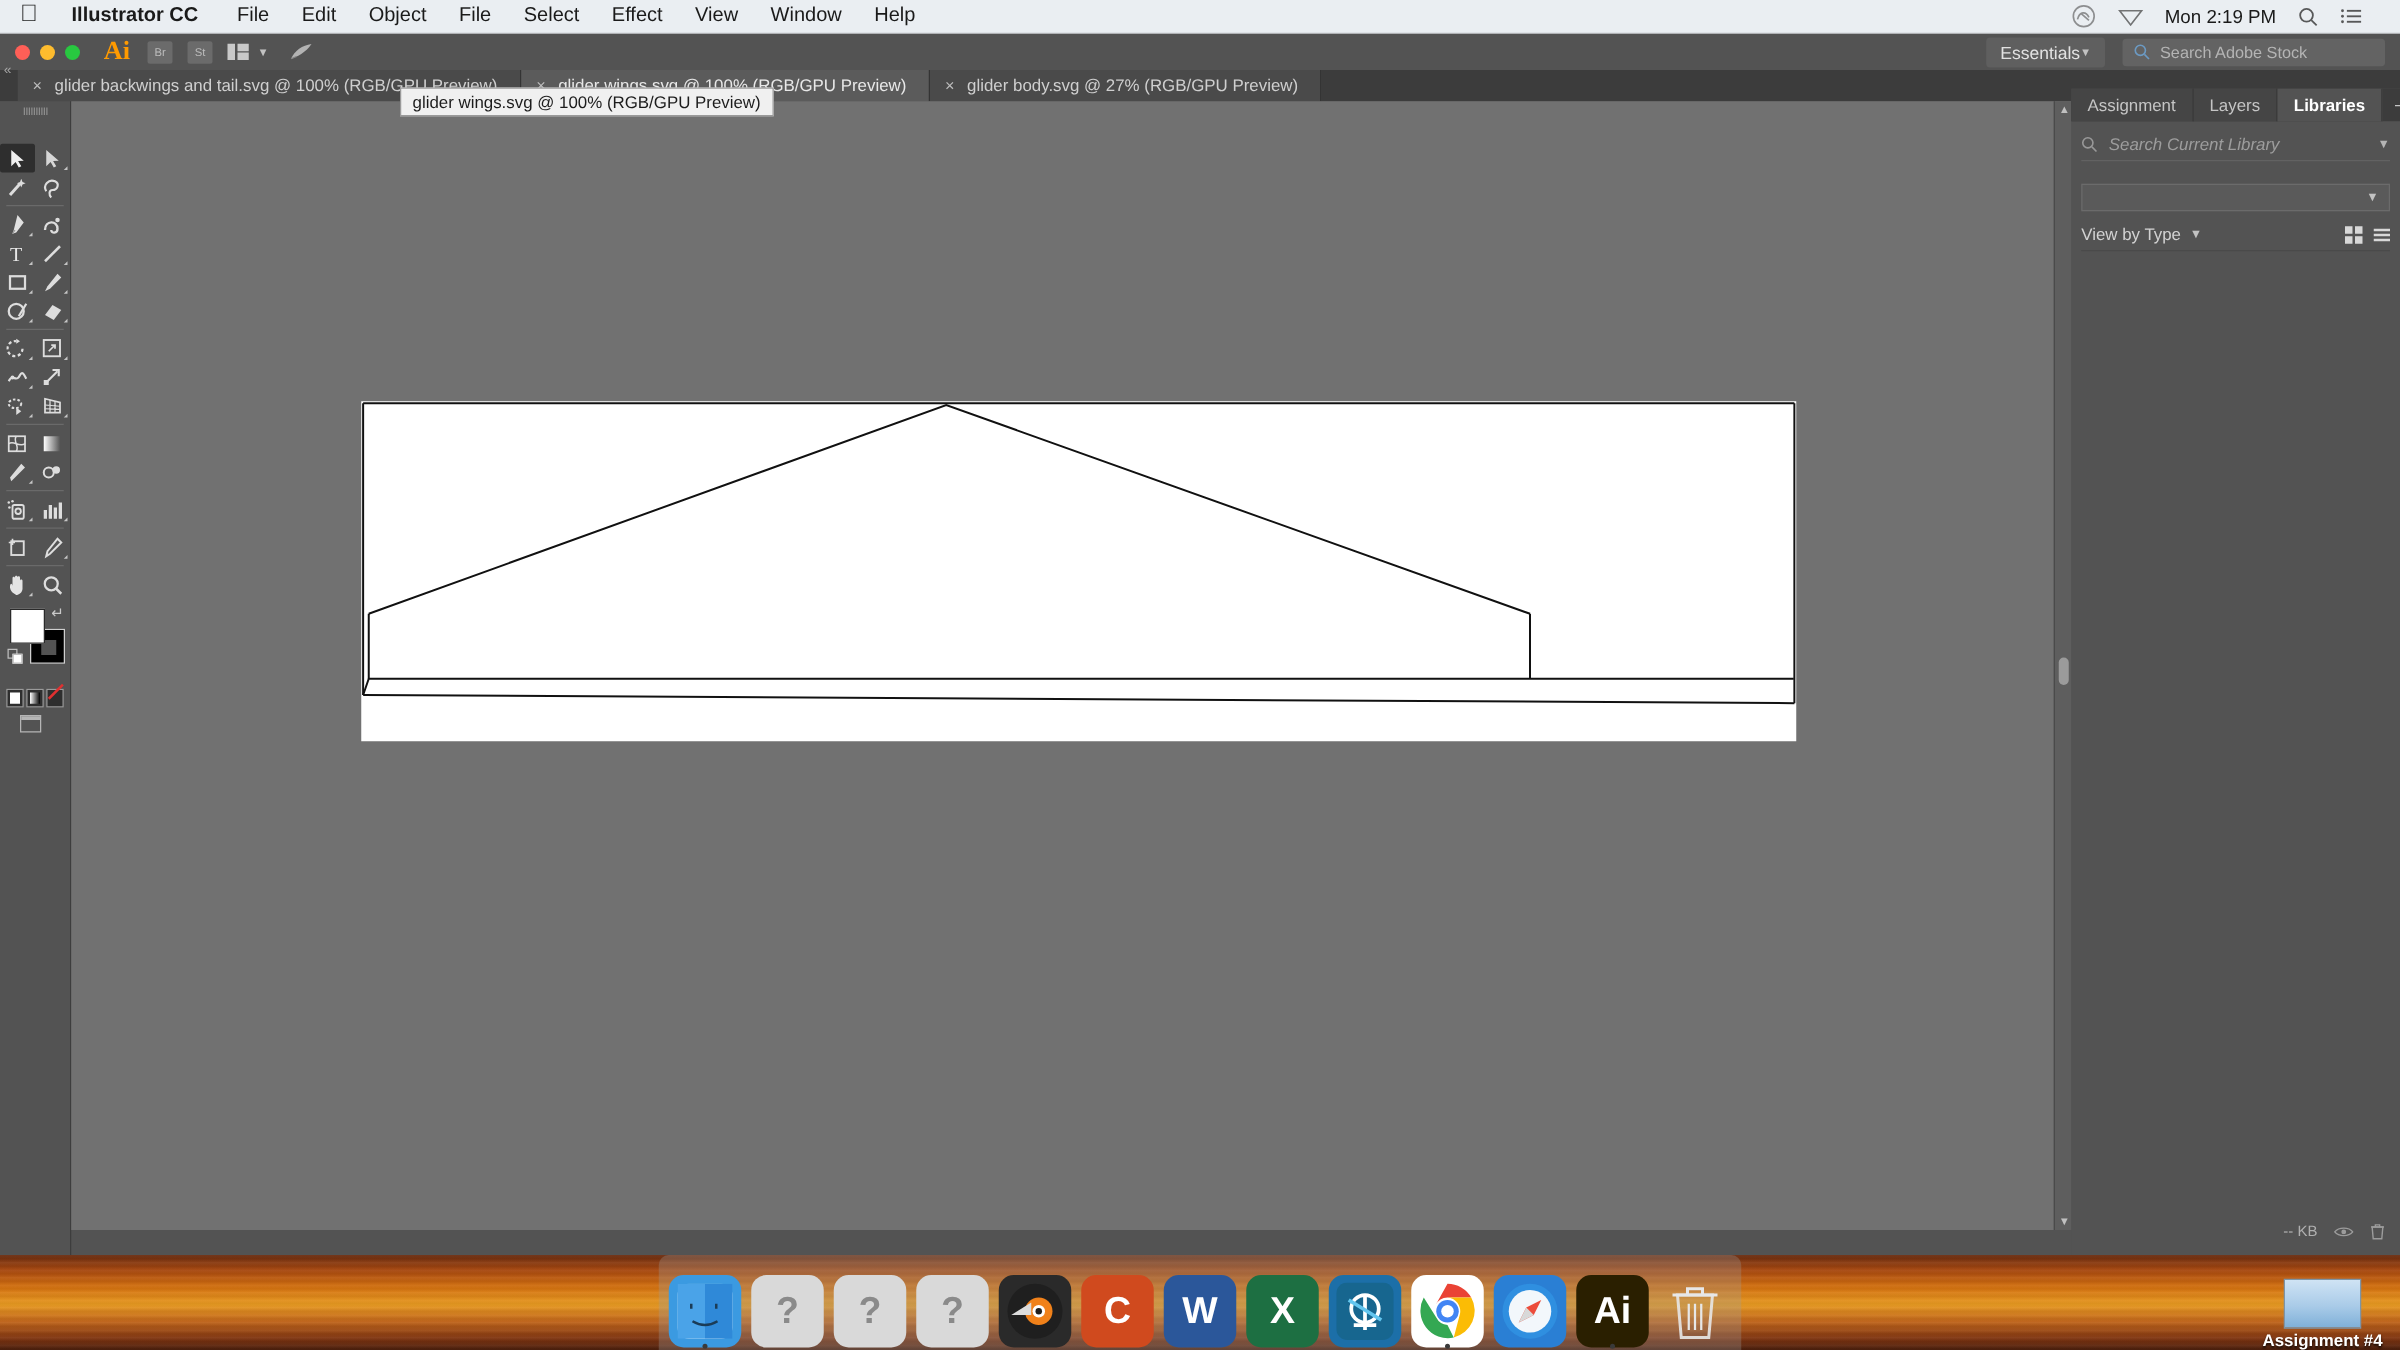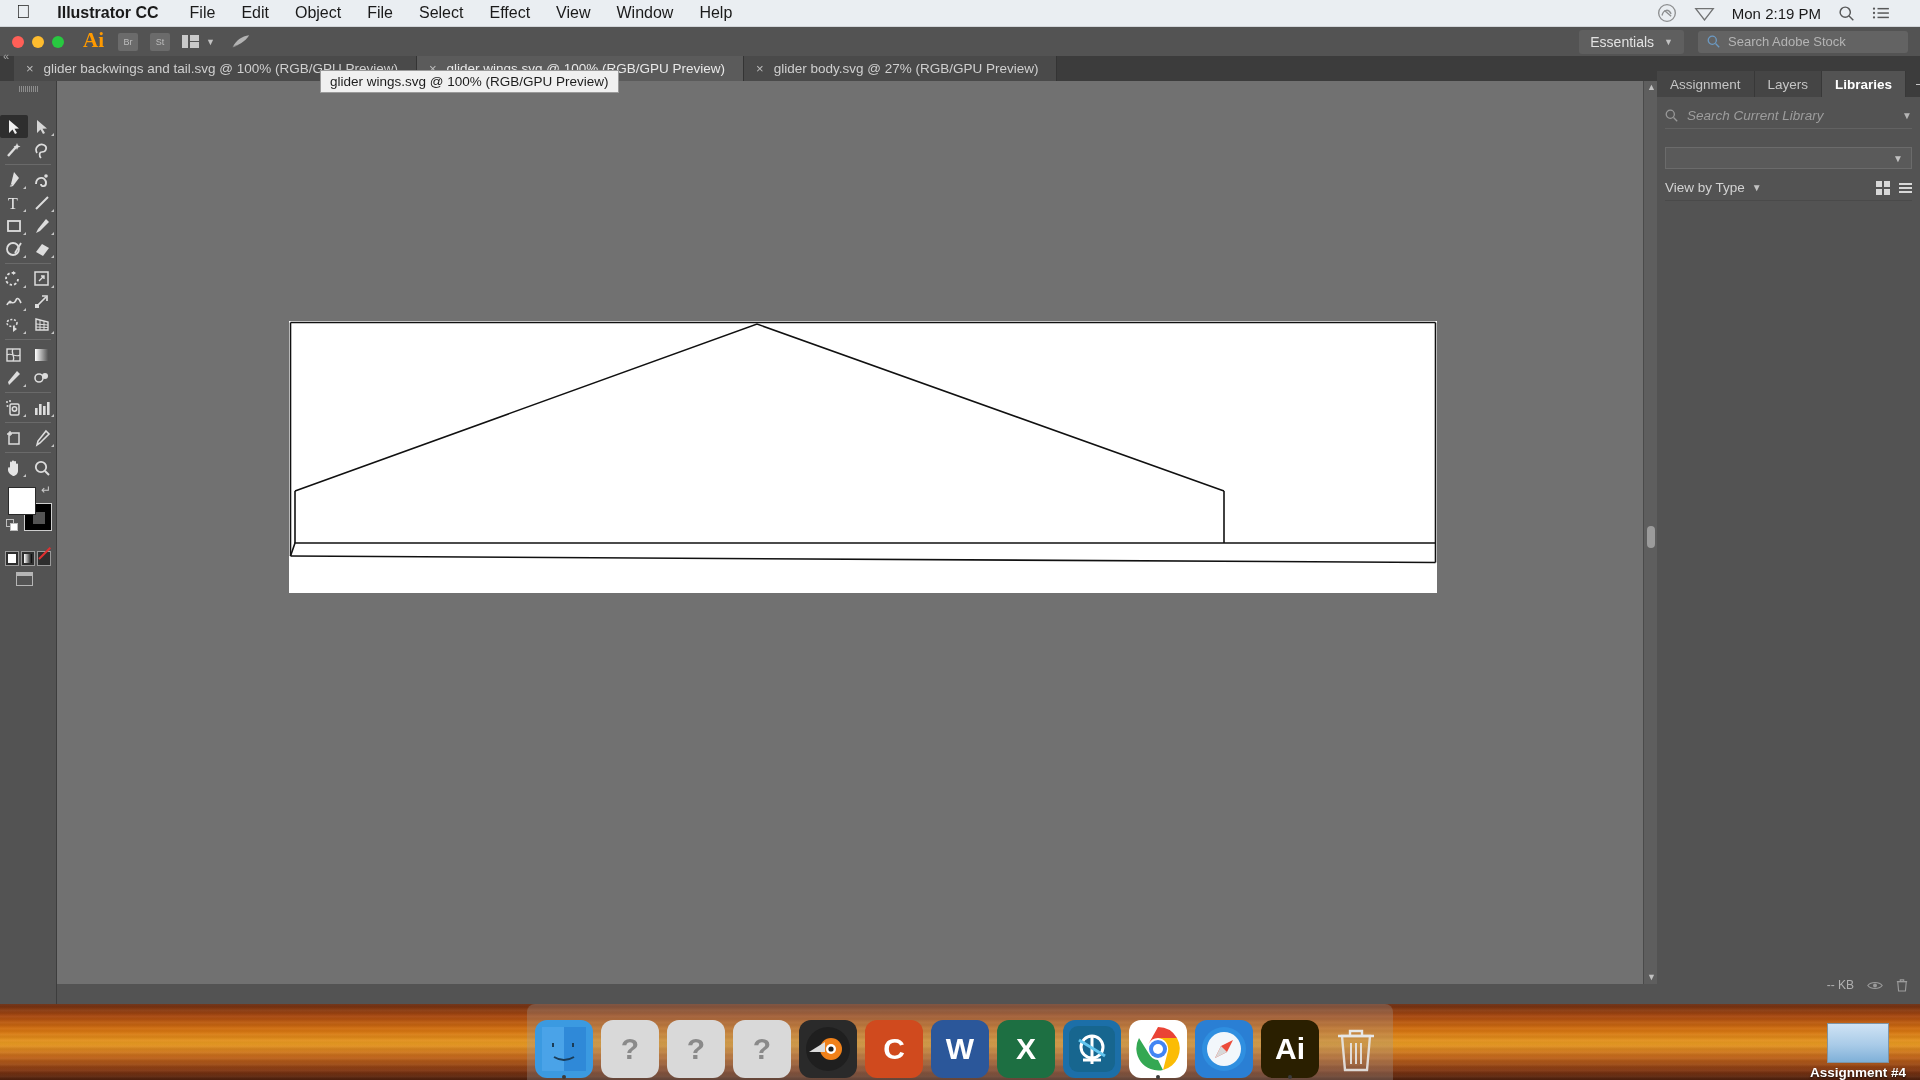--- a/index.html
+++ b/index.html
@@ -61,21 +61,21 @@
   .arrange-ico i {
     position: absolute; background: #c9c9c9; display: block;
   }
   .chev { color: #c2c2c2; font-size: 9px; }
   .rocket { opacity: .82; }
   #appbar .right-zone {
     margin-left: auto; display: flex; align-items: center; gap: 0;
     padding-right: 12px;
   }
   .essentials {
-    display: flex; align-items: center; gap: 10px;
+    display: flex; align-items: center; 
     color: #e2e2e2; font-size: 14px;
     background: #5f5f5f; border-radius: 3px;
     padding: 4px 11px; margin-right: 14px;
   }
   .stock-search {
     display: flex; align-items: center; gap: 8px;
     background: #636363; border-radius: 3px;
     width: 210px; height: 22px; padding: 0 9px;
     color: #b4b4b4; font-size: 13px;
   }

